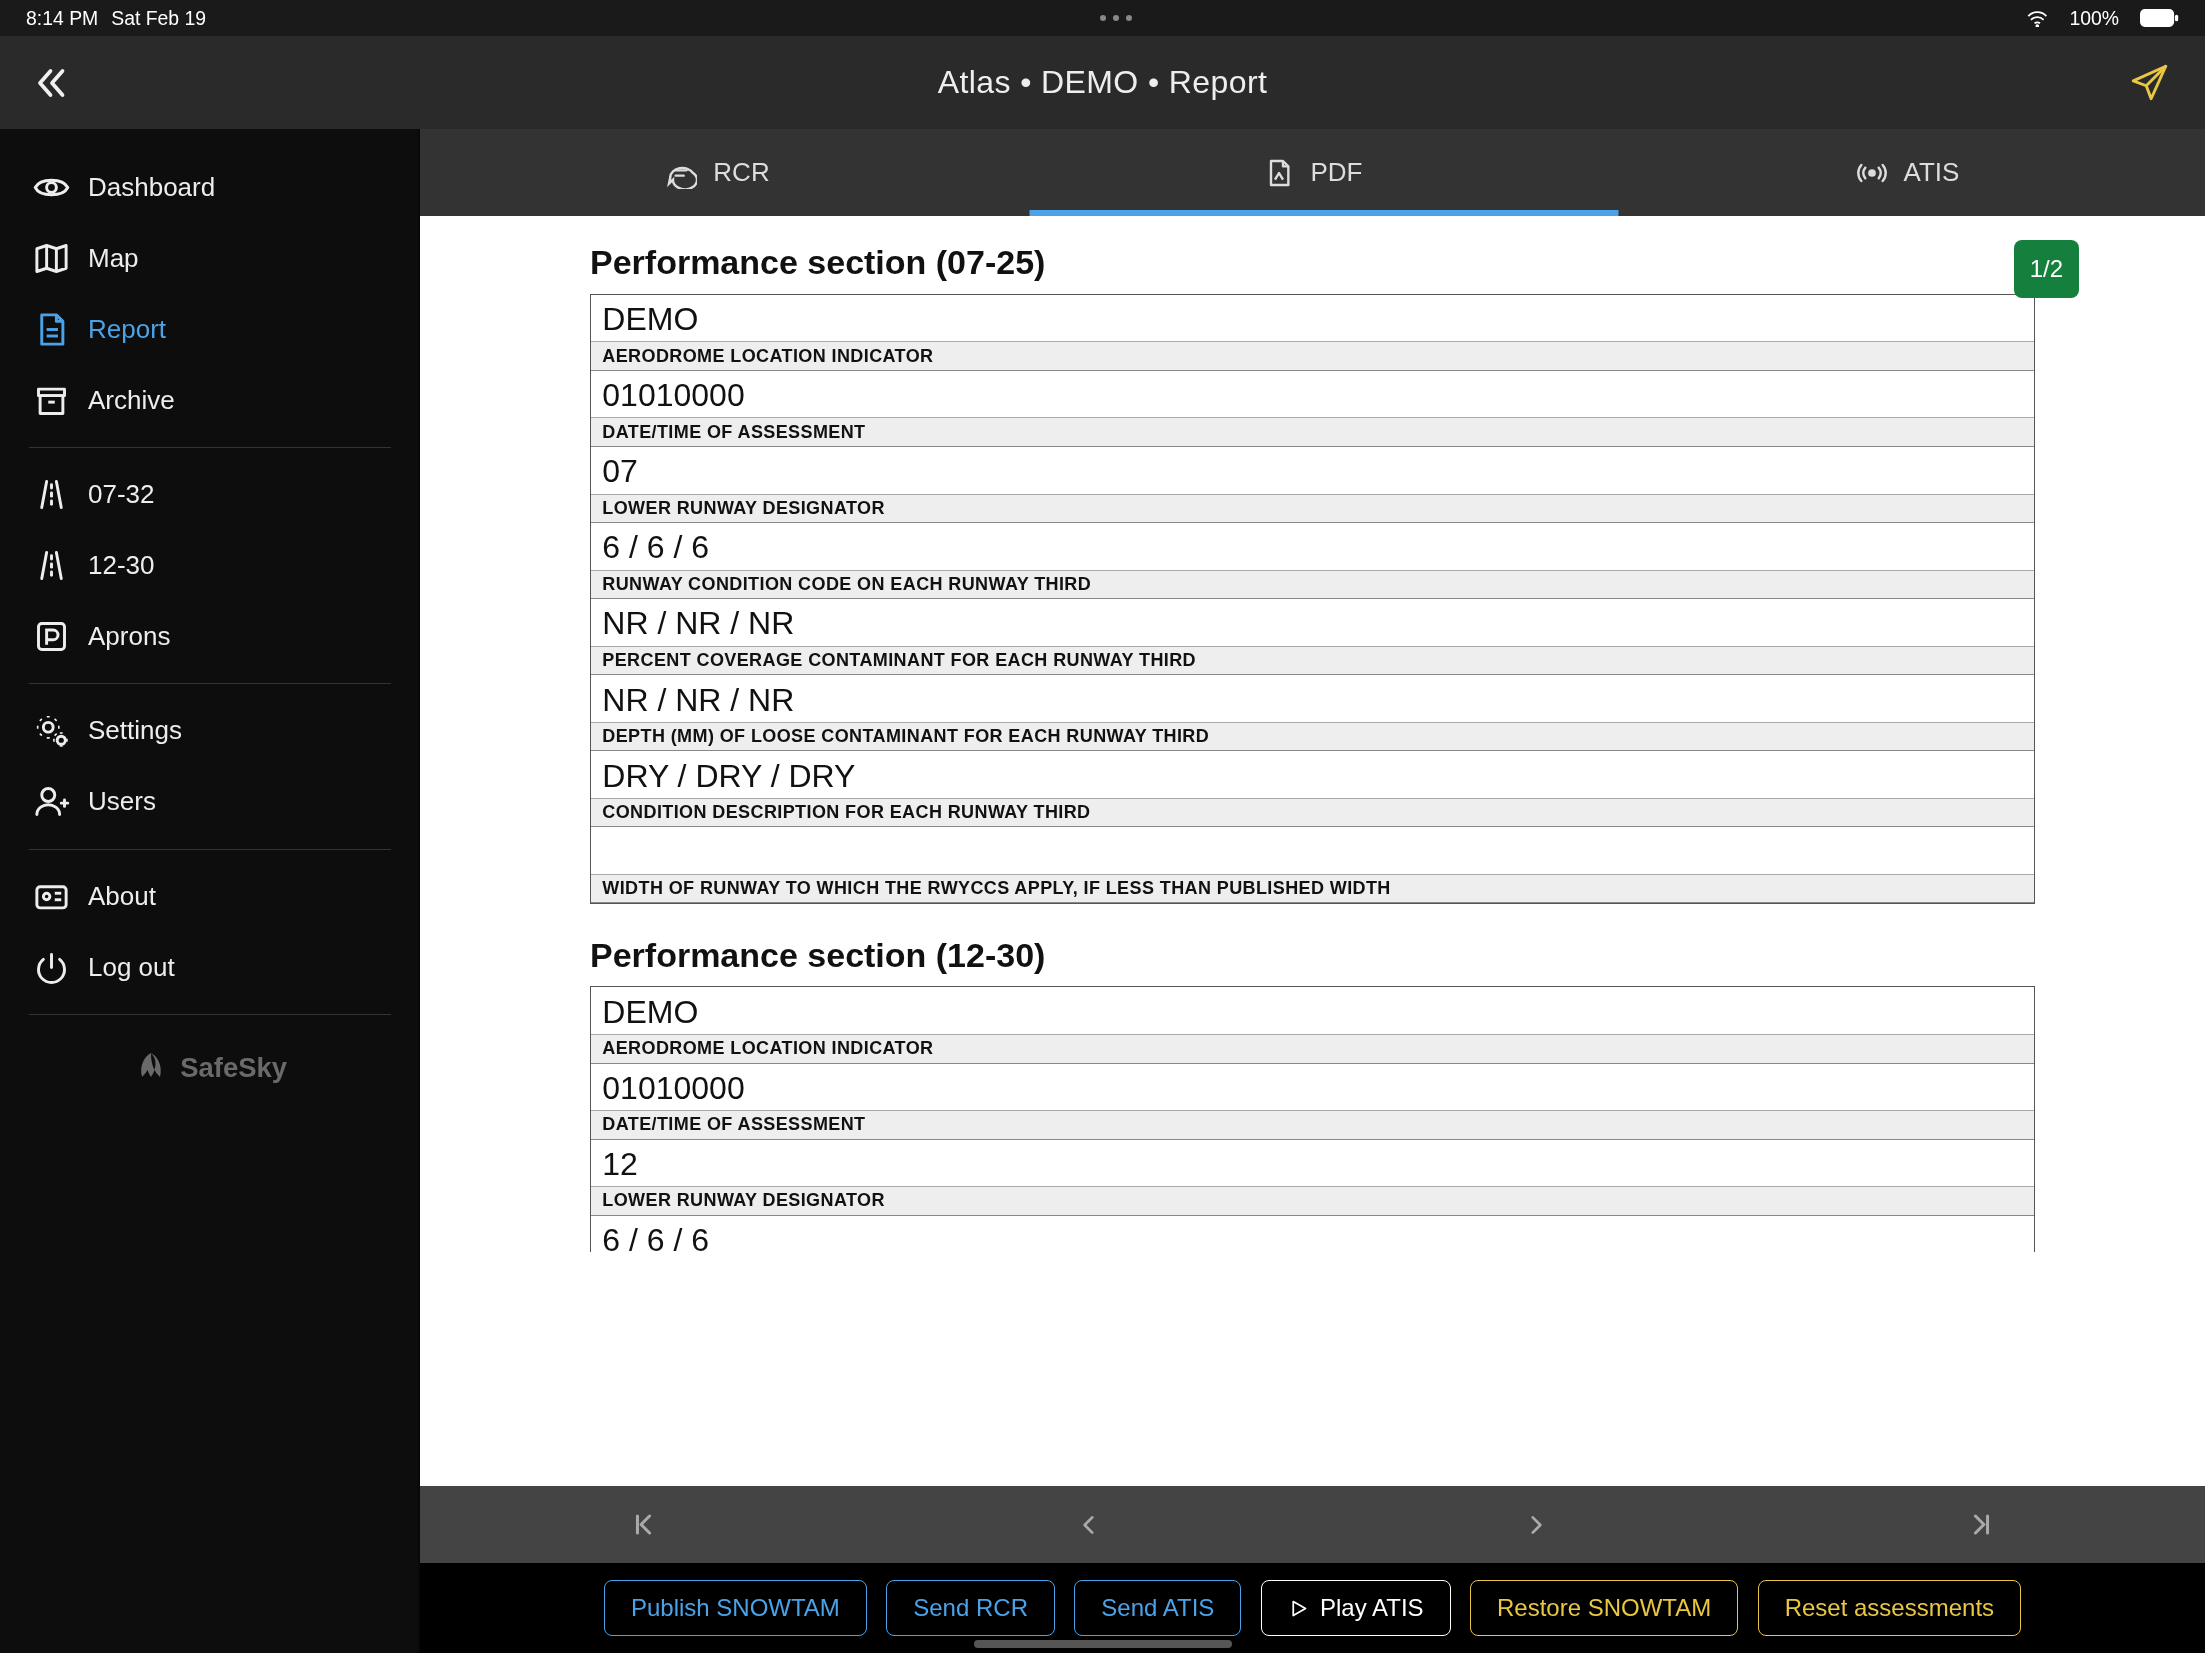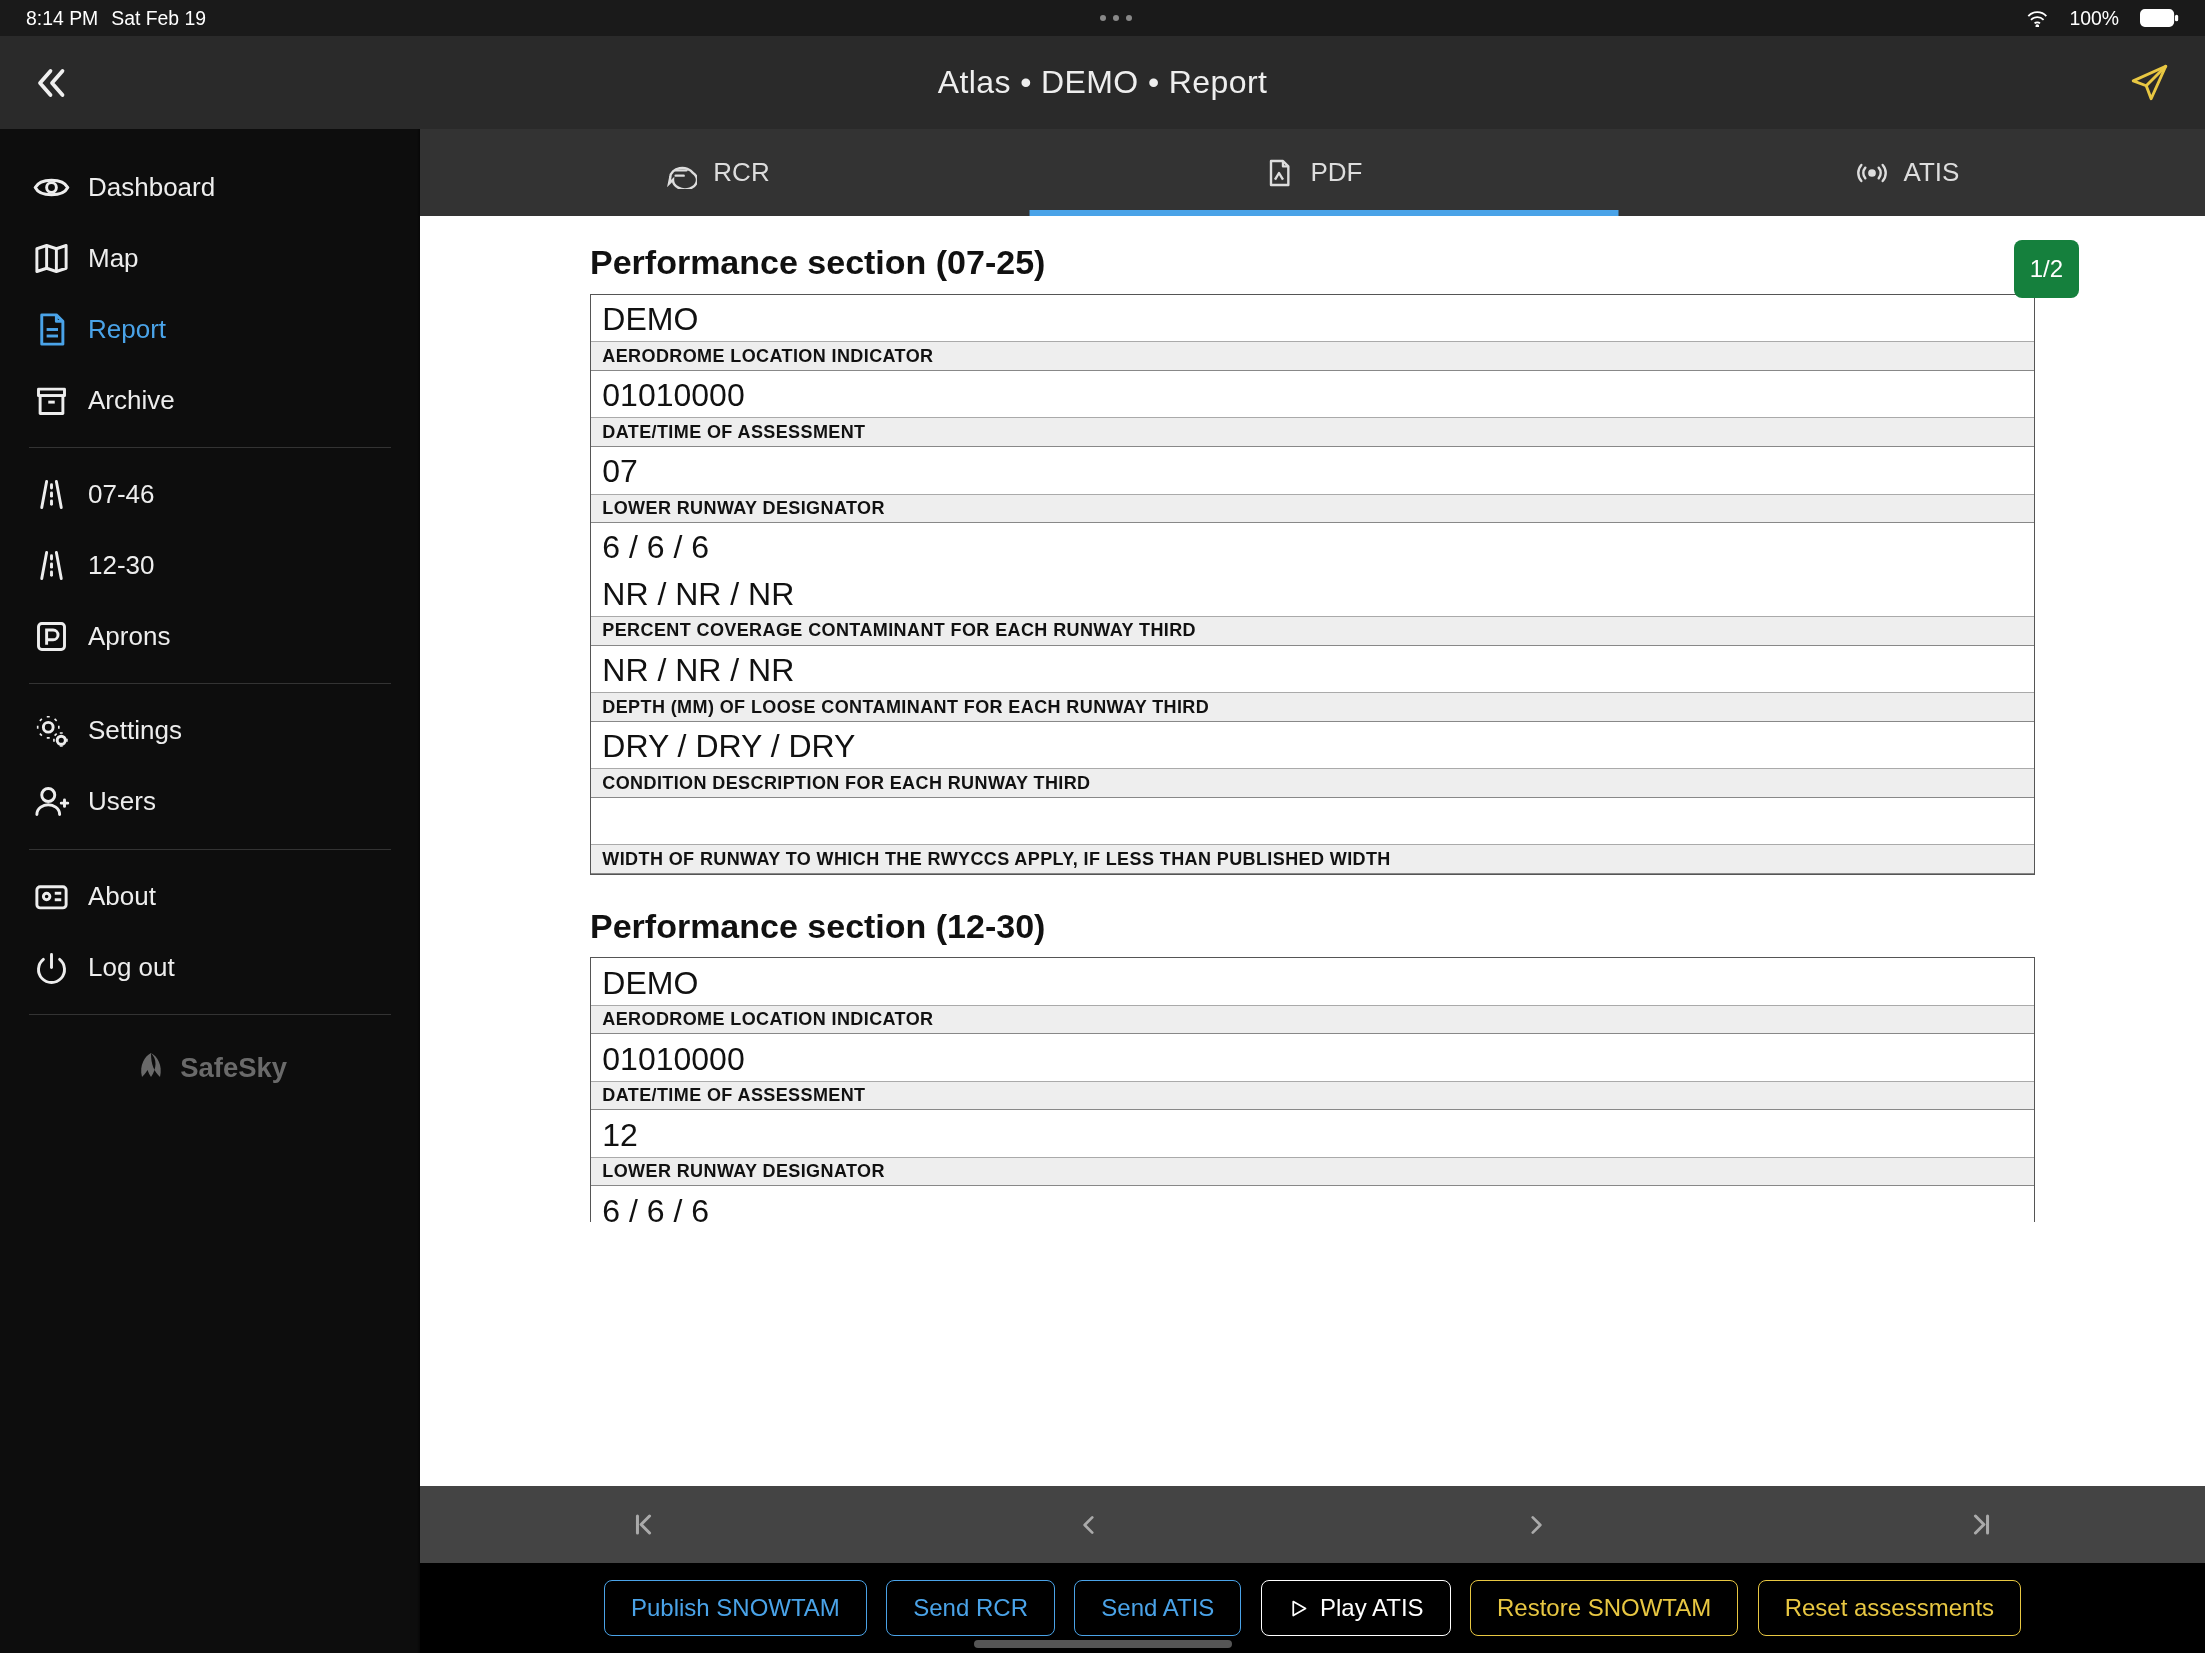--- a/index.html
+++ b/index.html
@@ -164,21 +164,21 @@
       <div class="side-item">
         <span class="icon">
           <svg width="39" height="39" viewBox="0 0 24 24" fill="none" stroke="#ededed" stroke-width="1.8" stroke-linecap="round">
               <line x1="6" y1="20" x2="9" y2="4"></line>
               <line x1="18" y1="20" x2="15" y2="4"></line>
               <line x1="12" y1="6" x2="12" y2="8"></line>
               <line x1="12" y1="11" x2="12" y2="13"></line>
               <line x1="12" y1="16" x2="12" y2="18"></line>
             </svg>
         </span>
-        <span>07-46</span>
+        <span>07-32</span>
       </div>
 
       <div class="side-item">
         <span class="icon">
           <svg width="39" height="39" viewBox="0 0 24 24" fill="none" stroke="#ededed" stroke-width="1.8" stroke-linecap="round">
               <line x1="6" y1="20" x2="9" y2="4"></line>
               <line x1="18" y1="20" x2="15" y2="4"></line>
               <line x1="12" y1="6" x2="12" y2="8"></line>
               <line x1="12" y1="11" x2="12" y2="13"></line>
               <line x1="12" y1="16" x2="12" y2="18"></line>
@@ -307,20 +307,21 @@
           <div class="data-row">
               <div class="val">01010000</div>
               <div class="lbl">DATE/TIME OF ASSESSMENT</div>
             </div>
           <div class="data-row">
               <div class="val">07</div>
               <div class="lbl">LOWER RUNWAY DESIGNATOR</div>
             </div>
           <div class="data-row">
               <div class="val">6 / 6 / 6</div>
+              <div class="lbl">RUNWAY CONDITION CODE ON EACH RUNWAY THIRD</div>
             </div>
           <div class="data-row">
               <div class="val">NR / NR / NR</div>
               <div class="lbl">PERCENT COVERAGE CONTAMINANT FOR EACH RUNWAY THIRD</div>
             </div>
           <div class="data-row">
               <div class="val">NR / NR / NR</div>
               <div class="lbl">DEPTH (MM) OF LOOSE CONTAMINANT FOR EACH RUNWAY THIRD</div>
             </div>
           <div class="data-row">

